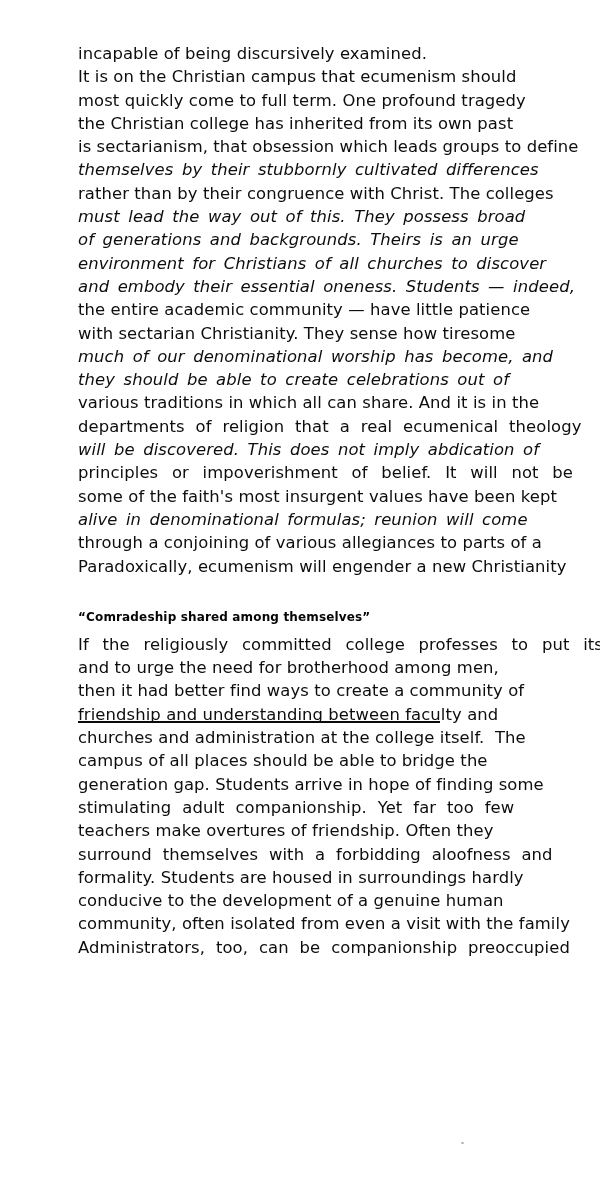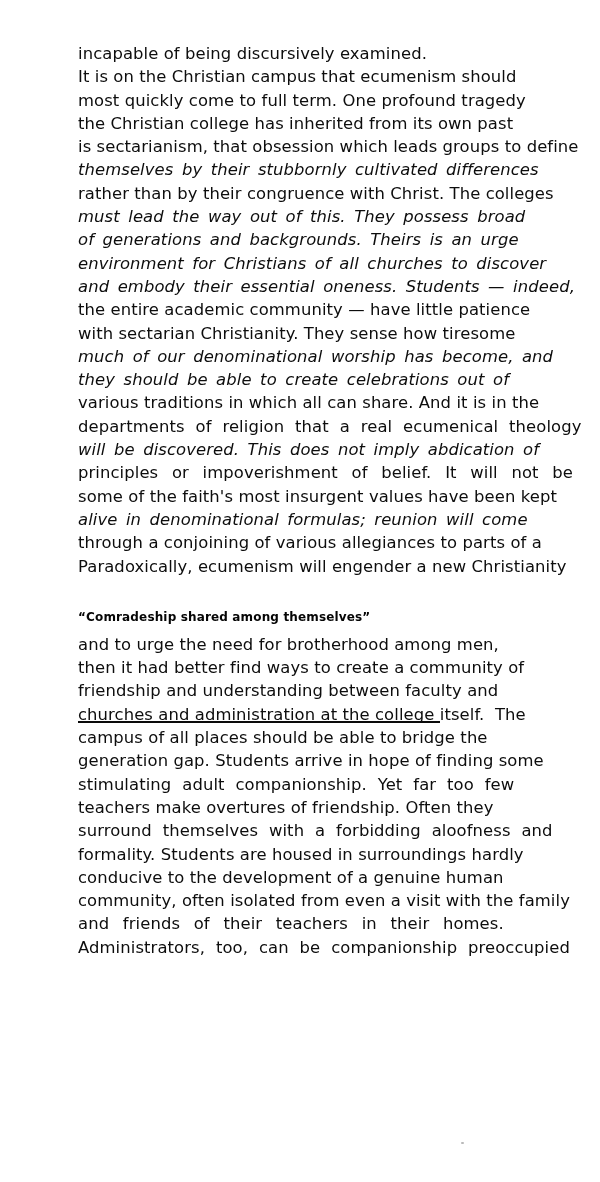--- a/index.html
+++ b/index.html
@@ -109,33 +109,33 @@
     <span class="ln widest">principles or impoverishment of belief. It will not be</span>
     <span class="ln">some of the faith's most insurgent values have been kept</span>
     <span class="ln wide">alive in denominational formulas; reunion will come</span>
     <span class="ln">through a conjoining of various allegiances to parts of a</span>
     <span class="ln">Paradoxically, ecumenism will engender a new Christianity</span>
 
     <span class="gap-before-heading"></span>
     <span class="heading-row"><span class="heading">“Comradeship shared among themselves”</span></span>
     <span class="gap-after-heading"></span>
 
+    <span class="ln widest">If the religiously committed college professes to put its</span>
     <span class="ln">and to urge the need for brotherhood among men,</span>
     <span class="ln">then it had better find ways to create a community of</span>
     <span class="ln">friendship and understanding between faculty and</span>
     <span class="ln">churches and administration at the college itself.  The</span>
     <span class="ln">campus of all places should be able to bridge the</span>
     <span class="ln">generation gap. Students arrive in hope of finding some</span>
     <span class="ln wider">stimulating adult companionship. Yet far too few</span>
     <span class="ln">teachers make overtures of friendship. Often they</span>
     <span class="ln wider">surround themselves with a forbidding aloofness and</span>
     <span class="ln">formality. Students are housed in surroundings hardly</span>
     <span class="ln">conducive to the development of a genuine human</span>
     <span class="ln">community, often isolated from even a visit with the family</span>
-    <span class="ln widest">and friends of their teachers in their homes.</span>
     <span class="ln wider">Administrators, too, can be companionship preoccupied</span>
 
   </div>
 
   <div class="heading-underline" style="left: 78px; top: 721.016px; width: 362.422px;"></div>
 
   <div class="speck" style="left: 461px; top: 1142px;"></div>
 
 </div>
 

